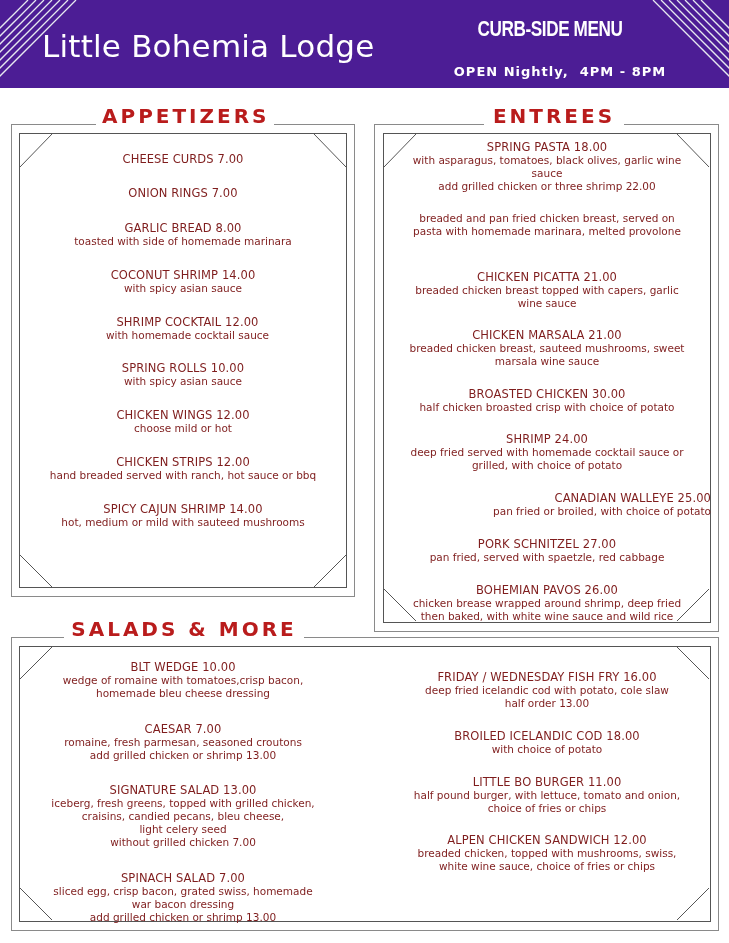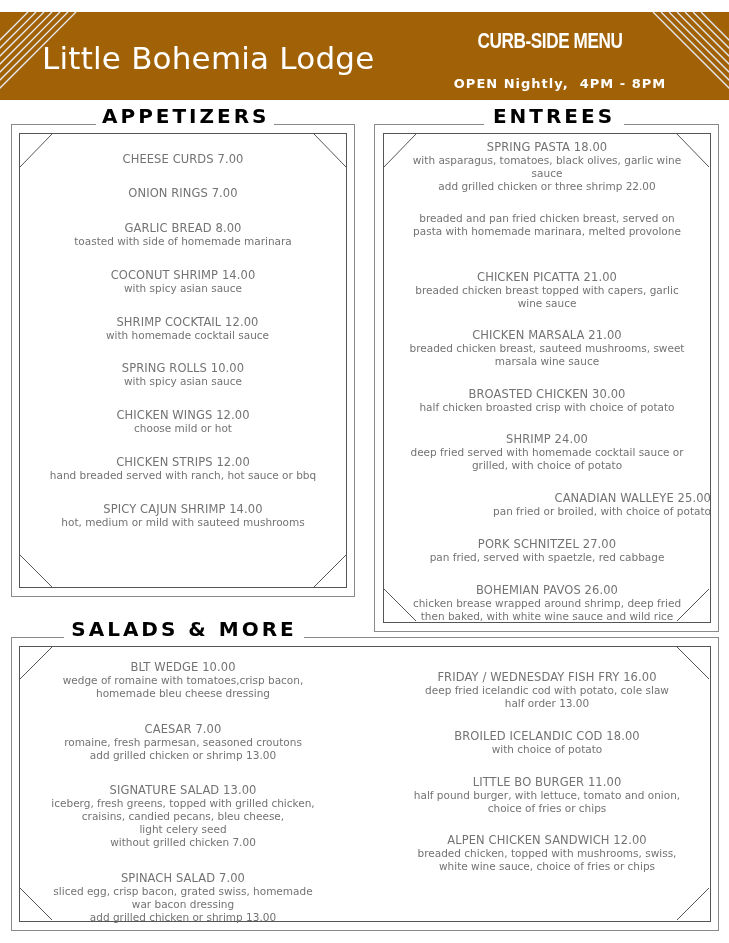--- a/index.html
+++ b/index.html
@@ -3,22 +3,22 @@
 <meta charset="utf-8">
 <style>
   html, body { margin: 0; padding: 0; }
   body {
     width: 729px; height: 943px; position: relative; overflow: hidden;
     background: #ffffff;
     font-family: "DejaVu Sans", sans-serif;
     color: #1e1e1e;
   }
   .header {
-    position: absolute; left: 0; top: 12px; width: 729px; height: 88px;
-    background: #a16207; overflow: hidden;
+    position: absolute; left: 0; top: 0; width: 729px; height: 88px;
+    background: #4c1d95; overflow: hidden;
   }
   .stripes { position: absolute; top: 0; height: 88px; }
   .stripes.left { left: 0; width: 80px; }
   .stripes.right { right: 0; width: 80px; }
   .title {
     position: absolute; left: 42px; top: 28px;
     font-family: "DejaVu Sans", sans-serif;
     font-size: 31px; color: #ffffff; letter-spacing: 0.2px;
     font-weight: normal; white-space: nowrap;
   }
@@ -30,37 +30,37 @@
   }
   .hours {
     position: absolute; left: 430px; top: 64px; width: 260px; text-align: center;
     font-family: "DejaVu Sans", sans-serif; font-weight: bold;
     font-size: 13px; color: #ffffff; letter-spacing: 1px; white-space: pre;
   }
 
   .section-title {
     position: absolute; height: 26px; background: #ffffff;
     font-family: "DejaVu Sans", sans-serif; font-weight: bold;
-    font-size: 20px; color: #000000; letter-spacing: 3px;
+    font-size: 20px; color: #b91c1c; letter-spacing: 3px;
     text-align: center; line-height: 26px; white-space: nowrap;
     z-index: 3; padding: 0 6px;
   }
 
   .box-outer {
     position: absolute; border: 1.5px solid #8a8a8a; box-sizing: border-box;
     background: #ffffff;
   }
   .box-inner {
     position: absolute; border: 1.5px solid #555555; box-sizing: border-box;
   }
   .corners { position: absolute; left: 0; top: 0; pointer-events: none; }
 
   .items {
     position: absolute; text-align: center;
-    font-family: "DejaVu Sans", sans-serif; color: #737373;
+    font-family: "DejaVu Sans", sans-serif; color: #7f1d1d;
   }
   .item { position: absolute; left: 0; right: 0; text-align: center; }
   .item-name {
     font-size: 11.5px; line-height: 13px; letter-spacing: 0.1px; white-space: nowrap;
   }
   .item-desc {
     font-size: 10.5px; line-height: 13px; white-space: pre-line;
   }
 </style>
 </head>

